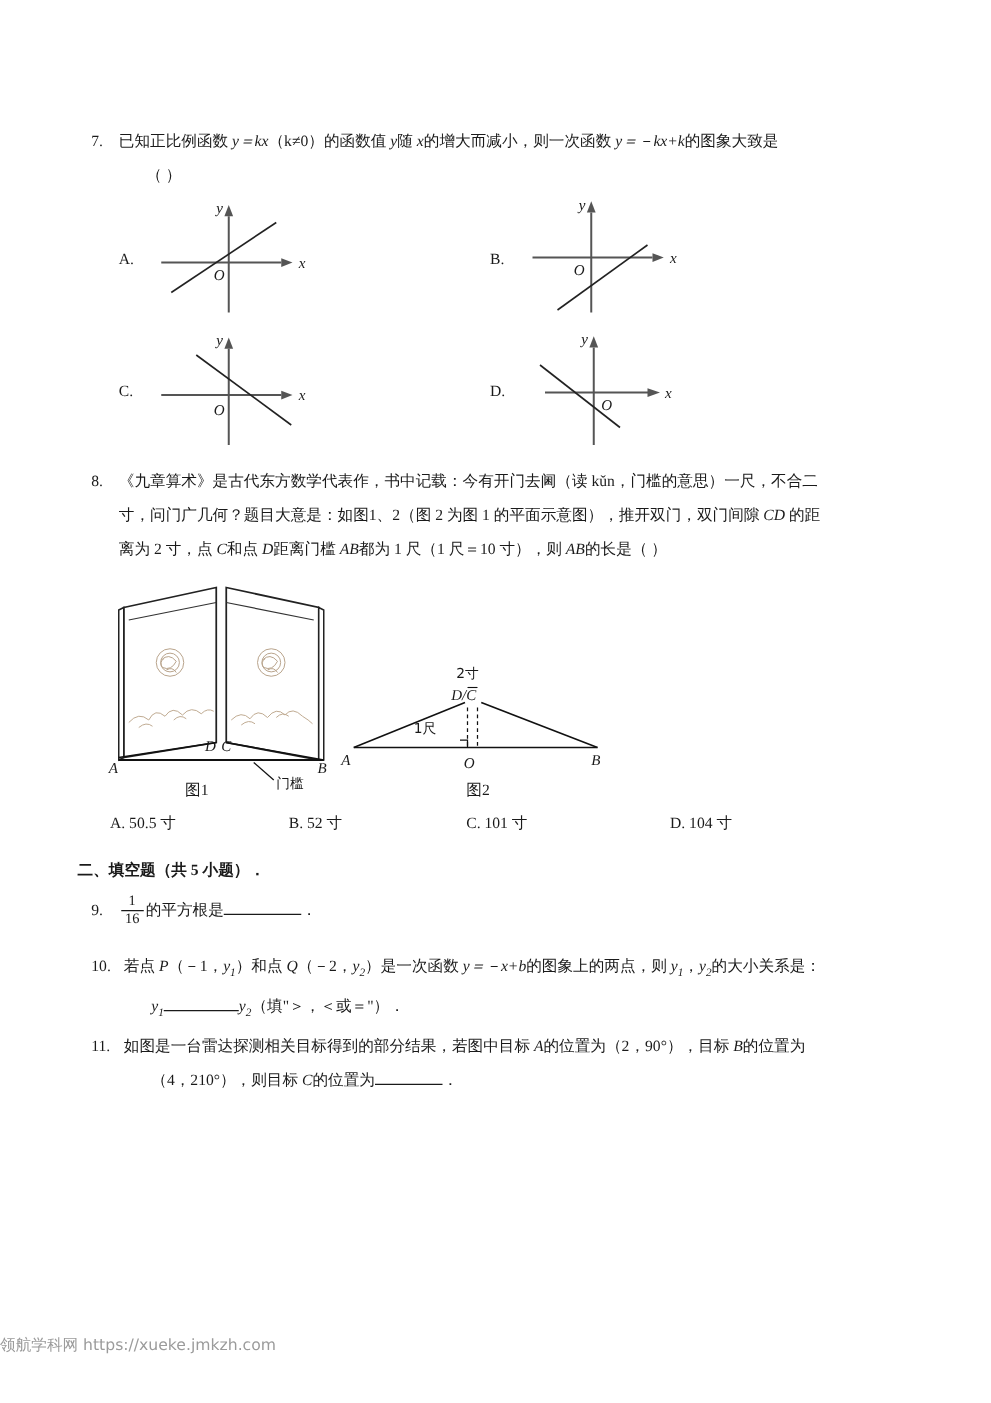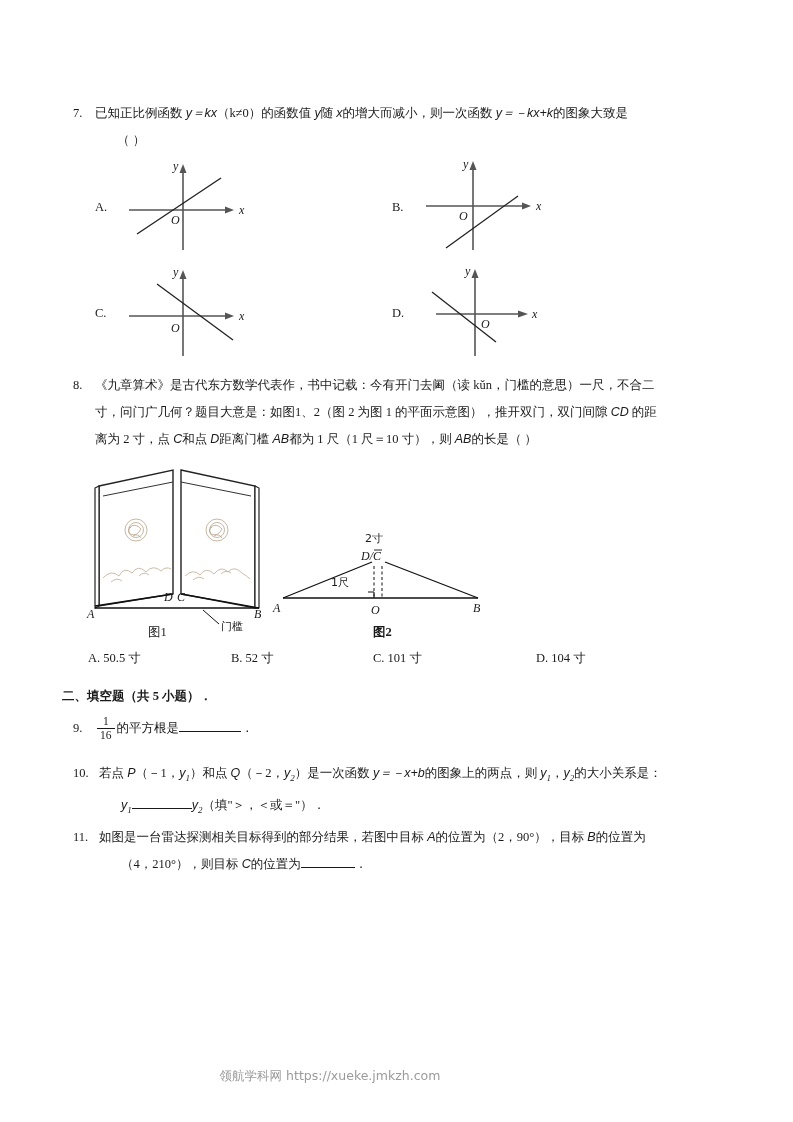--- a/index.html
+++ b/index.html
@@ -30,21 +30,21 @@
     position: absolute;
     left: 0;
     top: 0;
   }
   .q-body {
     margin-left: 22px;
     text-align: justify;
   }
   .ital {
     font-style: italic;
-    font-family: Liberation Sans, sans-serif;
+    font-family: Liberation Serif, serif;
   }
   .sub {
     font-size: 9px;
     vertical-align: sub;
     font-style: italic;
   }
   
   #q7 { left: 73px; top: 100px; width: 655px; }
   #q7 .line2 { margin-left: 22px; }
   .opt-grid {
@@ -133,21 +133,21 @@
   }
   
   #q10 { left: 73px; top: 760px; width: 655px; }
   #q11 { left: 73px; top: 824px; width: 655px; }
   
   #footer {
     position: absolute;
     left: 0;
     top: 1068px;
     width: 660px;
-    text-align: center;
+    text-align: left;
     font-size: 12.5px;
     color: #9b9b9b;
     font-family: "DejaVu Sans", sans-serif;
   }
   svg { display: block; overflow: visible; }
   .lbl {
     font-family: "Liberation Serif", serif;
     font-style: italic;
     font-size: 12px;
     fill: #1a1a1a;
@@ -321,21 +321,21 @@
         <line x1="101" y1="26" x2="109" y2="26" stroke="#111" stroke-width="0.9"></line>
 
         <text class="lbl-cn" x="92" y="18">2寸</text>
         <text class="lbl" x="88" y="36">D/C</text>
         <text class="lbl-cn" x="58" y="62">1尺</text>
         <text class="lbl" x="0" y="88">A</text>
         <text class="lbl" x="98" y="90">O</text>
         <text class="lbl" x="200" y="88">B</text>
       </svg>
     </div>
-    <div class="fig-caption" style="left:300px; top:166px;font-weight:bold;">图2</div>
+    <div class="fig-caption" style="left:300px; top:166px;">图2</div>
   </div>
 
   <div class="choices-row">
     <div class="choice" style="left:0;">
       <span>A.</span>
       <span>50.5 寸</span>
     </div>
     <div class="choice" style="left:143px;">
       <span>B.</span>
       <span>52 寸</span>

